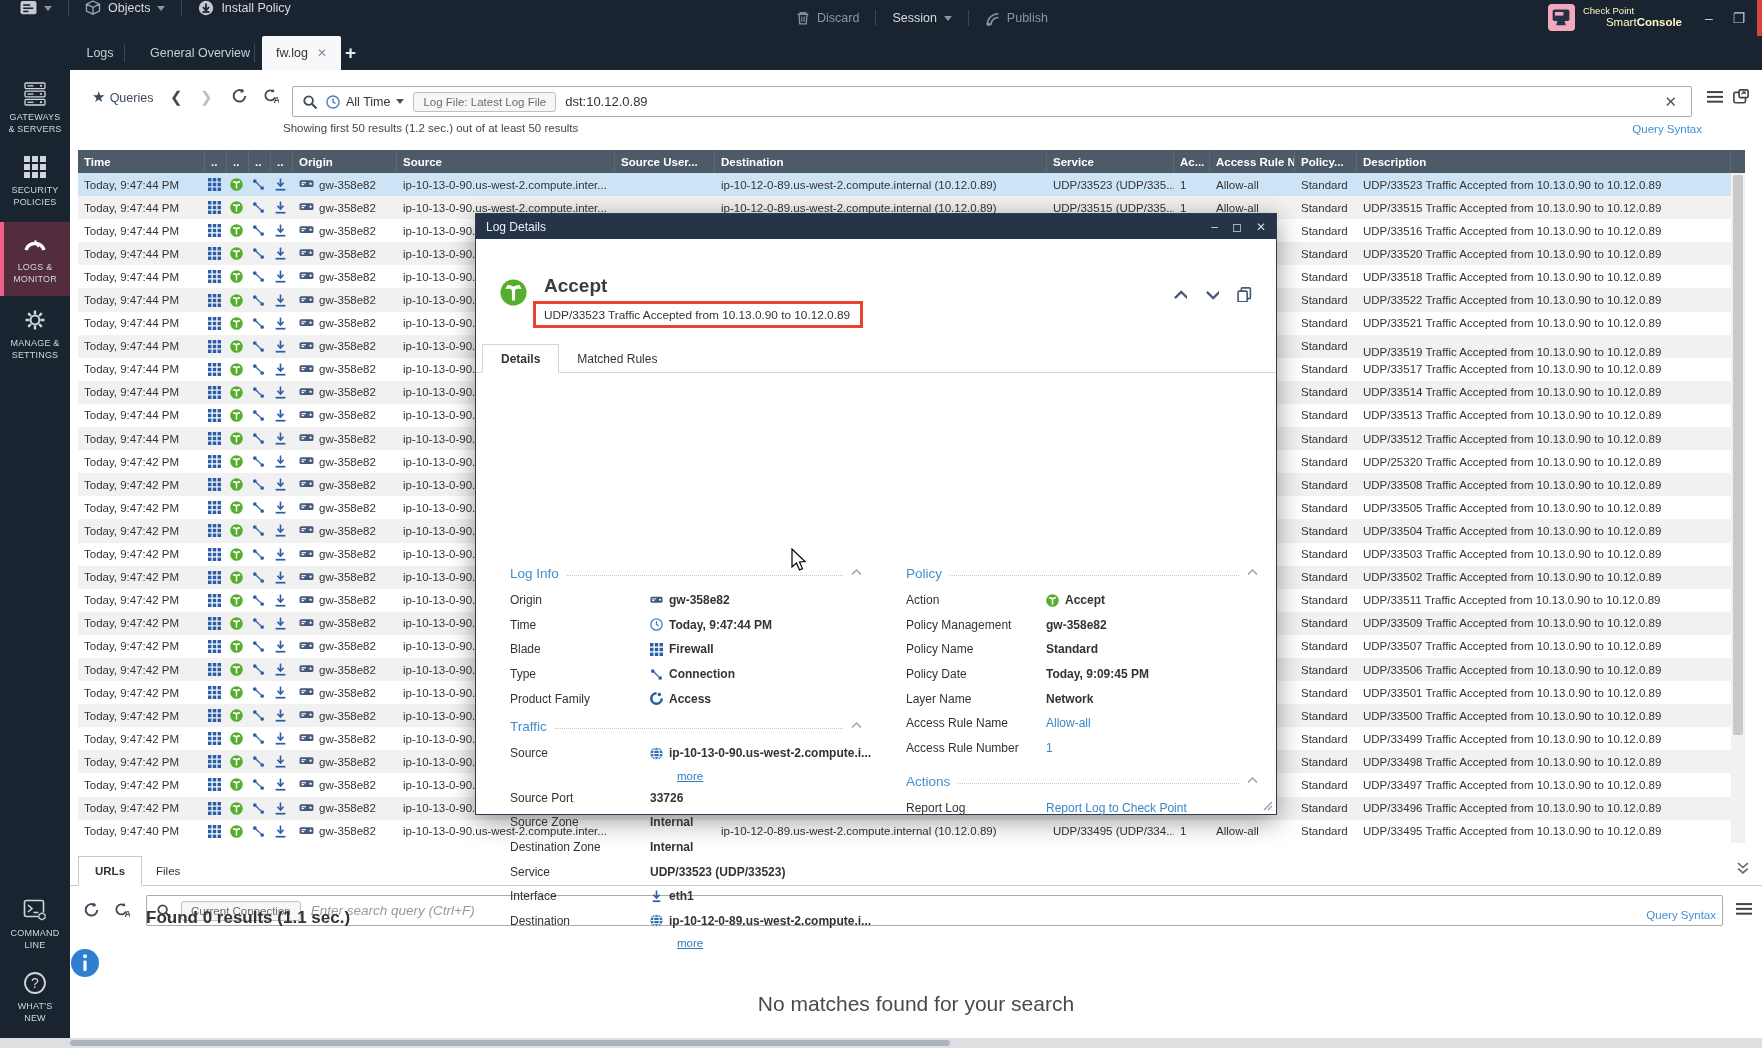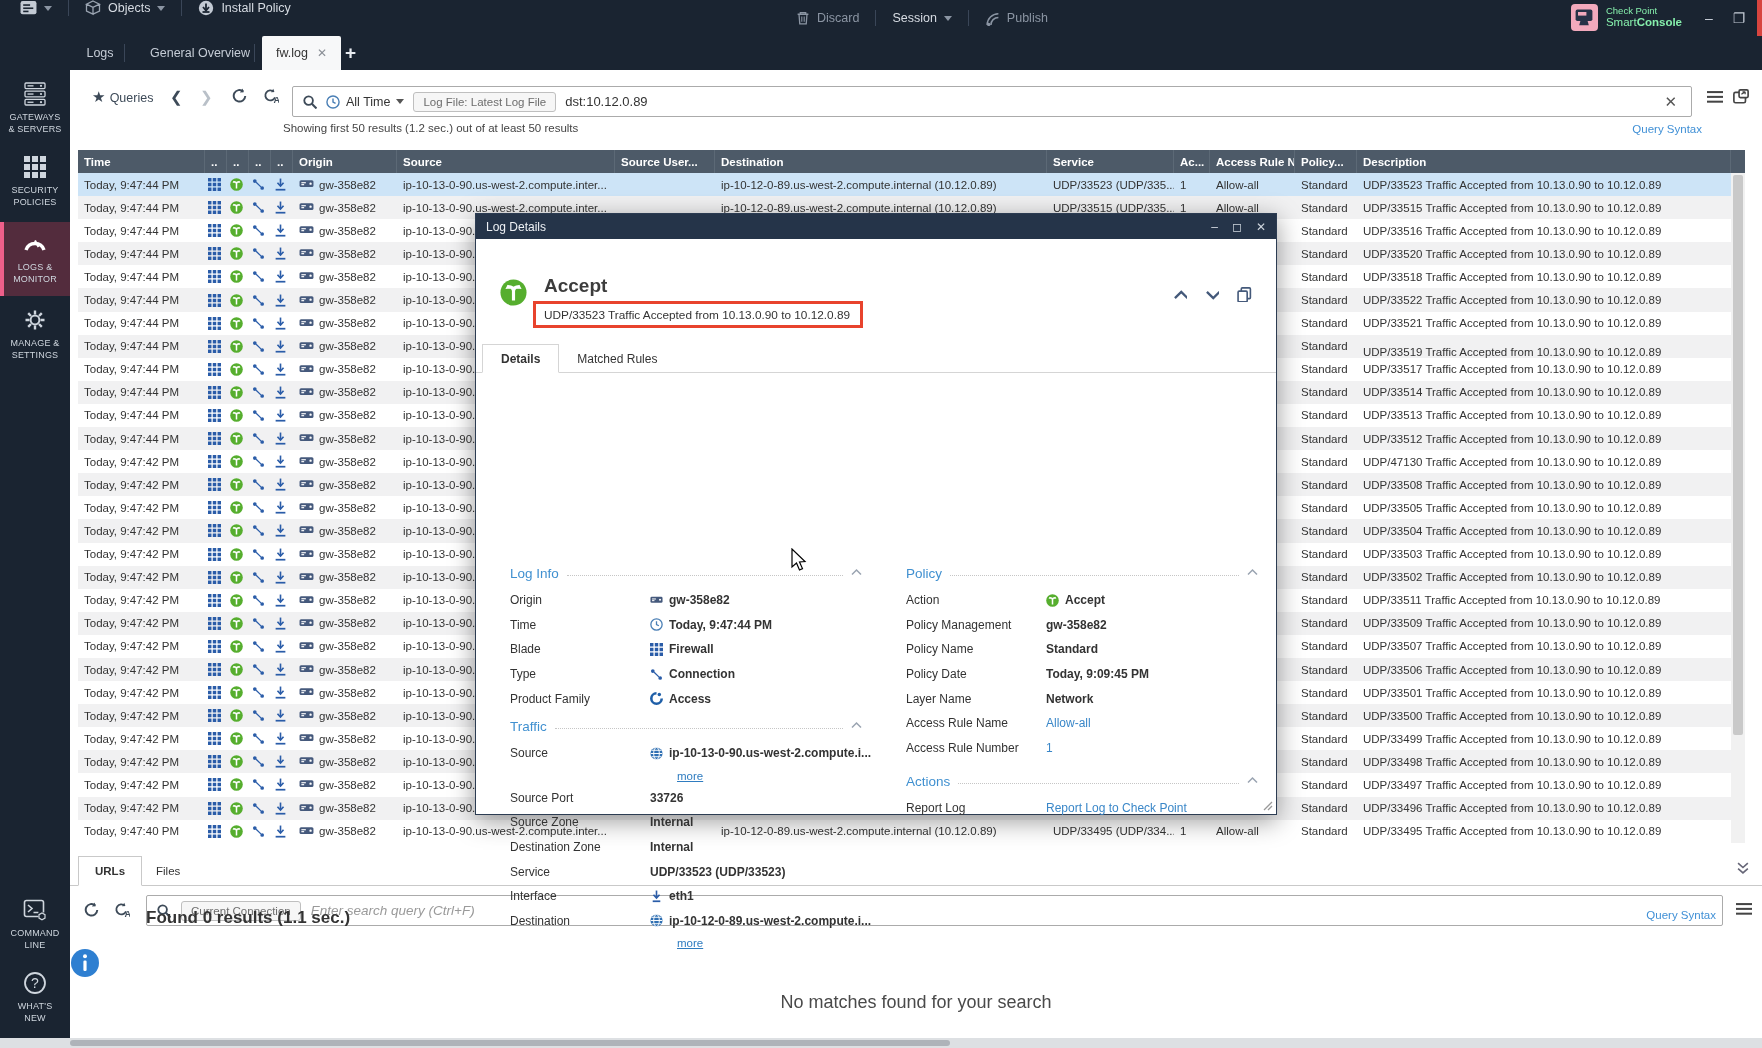--- a/index.html
+++ b/index.html
@@ -9,23 +9,23 @@
   
   .topbar { position:absolute; left:0; top:0; width:1762px; height:36px; background:#1a2431; display:flex; align-items:flex-start; color:#d6dbe2; font-size:12.5px; }
   .tb-sep { width:1px; height:16px; background:#3a4658; margin:0 10px; }
   .tb-item { display:flex; align-items:center; gap:7px; padding:0 6px; cursor:default; }
   .tb-dim { color:#8b95a3; }
   .caret-dn { display:inline-block; width:0; height:0; border-left:4px solid transparent; border-right:4px solid transparent; border-top:5px solid #8b95a3; }
   .win-btn { color:#c3cad4; font-size:14px; width:30px; text-align:center; }
   .close-strip { position:absolute; right:0; top:0; width:5px; height:36px; background:#d8453f; }
   .logo-box { display:flex; align-items:center; gap:8px; position:absolute; right:80px; top:4px; }
   .logo-sq { width:27px; height:27px; border-radius:4px; background:#f2a9bc; display:flex; align-items:center; justify-content:center; }
-  .logo-txt { color:#86efac; line-height:1.1; }
+  .logo-txt { color:#fef9c3; line-height:1.1; }
   .logo-txt .l1 { font-size:9.5px; }
-  .logo-txt .l2 { font-size:11.5px; }
+  .logo-txt .l2 { font-size:11.5px;margin-left:23px; }
   .logo-txt .l2 b { font-weight:bold; }
 
   
   .tabstrip { position:absolute; left:0; top:36px; width:1762px; height:34px; background:#1a2431; }
   .doc-tab { position:absolute; top:0; height:34px; display:flex; align-items:center; justify-content:center; color:#c5ccd6; font-size:12.5px; padding:0 14px; }
   .doc-tab.active { background:#f7f8f9; color:#333; border-radius:2px 2px 0 0; gap:9px; }
   .tab-div { position:absolute; top:8px; width:1px; height:18px; background:#3a4658; }
   .tab-x { color:#8a8f96; font-size:12px; }
   .tab-plus { position:absolute; top:6px; color:#e8ecf1; font-size:19px; font-weight:bold; }
 
@@ -86,21 +86,21 @@
   .bpanel { position:absolute; left:0; top:783px; width:1692px; height:195px; }
   .b-tabs { position:relative; height:33px; border-bottom:1px solid #c9c9c9; }
   .b-tab { position:absolute; top:3px; height:30px; display:flex; align-items:center; padding:0 16px; font-size:11.5px; color:#333; }
   .b-tab.active { border:1px solid #c9c9c9; border-bottom:1px solid #fff; background:#fff; font-weight:bold; margin-bottom:-1px; z-index:2; }
   .b-toolbar { position:relative; height:46px; }
   .b-search { position:absolute; left:76px; top:9px; width:1577px; height:31px; border:1px solid #ababab; border-radius:2px; display:flex; align-items:center; padding:0 10px; gap:10px; }
   .b-found { position:absolute; left:76px; top:55px; font-size:17px; font-weight:bold; color:#333; }
   .b-syntax { position:absolute; right:46px; top:56px; font-size:11.5px; color:#4090d6; }
   .placeholder { font-style:italic; color:#9a9a9a; font-size:13.5px; }
   .empty-zone { position:absolute; left:0; top:95px; width:1692px; text-align:center; }
-  .empty-msg { margin-top:14px; font-size:18px; color:#4a4a4a; }
+  .empty-msg { margin-top:14px; font-size:21px; color:#4a4a4a; }
 
   .hscroll { position:absolute; left:0; top:1038px; width:1762px; height:10px; background:#dde0e3; }
   .hthumb { position:absolute; left:70px; top:2px; width:880px; height:6px; background:#aeb3b9; border-radius:3px; }
   .cursor { position:absolute; z-index:9; }
 </style>
 </head>
 <body>
 
 <div class="screen">
 
@@ -1112,21 +1112,21 @@
               </span>
               <span>gw-358e82</span>
             </div>
             <div class="tc" style="width: 218px; flex: 0 0 auto;">ip-10-13-0-90.us-west-2.compute.inter...</div>
             <div class="tc" style="width: 100px; flex: 0 0 auto;"></div>
             <div class="tc" style="width: 332px; flex: 0 0 auto;">ip-10-12-0-89.us-west-2.compute.internal (10.12.0.89)</div>
             <div class="tc" style="width: 127px; flex: 0 0 auto;">UDP/33510 (UDP/335...</div>
             <div class="tc" style="width: 36px; flex: 0 0 auto;">1</div>
             <div class="tc" style="width: 85px; flex: 0 0 auto;">Allow-all</div>
             <div class="tc" style="width: 62px; flex: 0 0 auto;">Standard</div>
-            <div class="tc" style="width: 374px; flex: 0 0 auto;">UDP/47130 Traffic Accepted from 10.13.0.90 to 10.12.0.89</div>
+            <div class="tc" style="width: 374px; flex: 0 0 auto;">UDP/25320 Traffic Accepted from 10.13.0.90 to 10.12.0.89</div>
           </div>
           <div class="t-row alt">
             <div class="tc" style="width: 127px; flex: 0 0 auto;">Today, 9:47:42 PM</div>
             <div class="tc" style="width: 22px; flex: 0 0 auto; padding: 0px 3px;">
               <svg width="13" height="13" viewBox="0 0 12 12" style="display:block">
                 <g fill="#2a5ca8">
                   <rect x="0" y="0" width="3.2" height="3.2"></rect>
                   <rect x="4.4" y="0" width="3.2" height="3.2"></rect>
                   <rect x="8.8" y="0" width="3.2" height="3.2"></rect>
                   <rect x="0" y="4.4" width="3.2" height="3.2"></rect>

